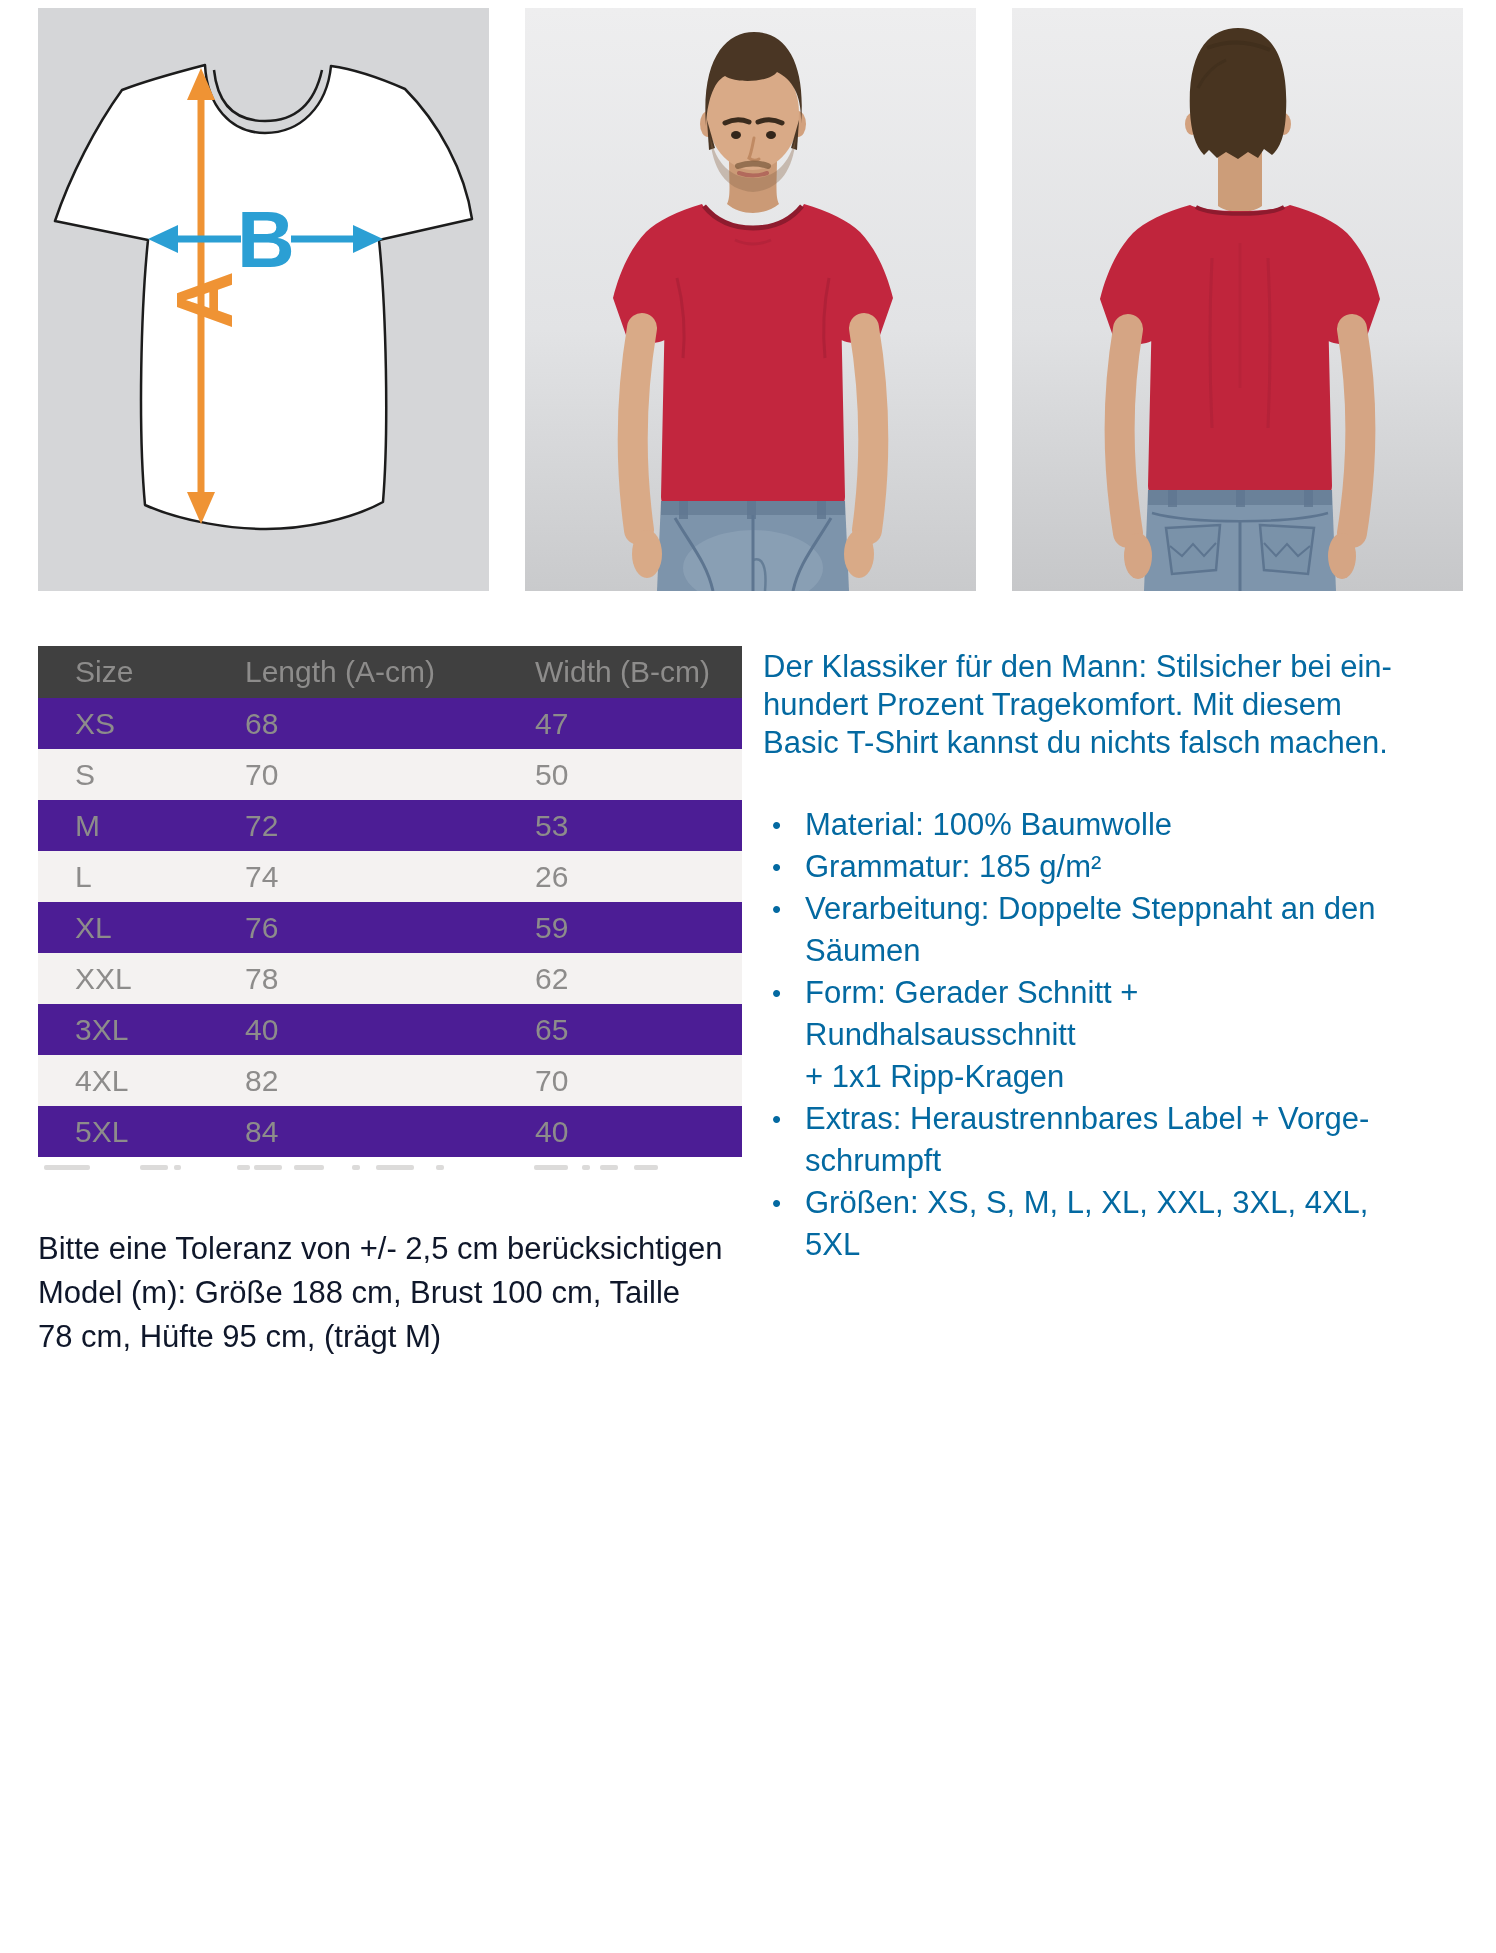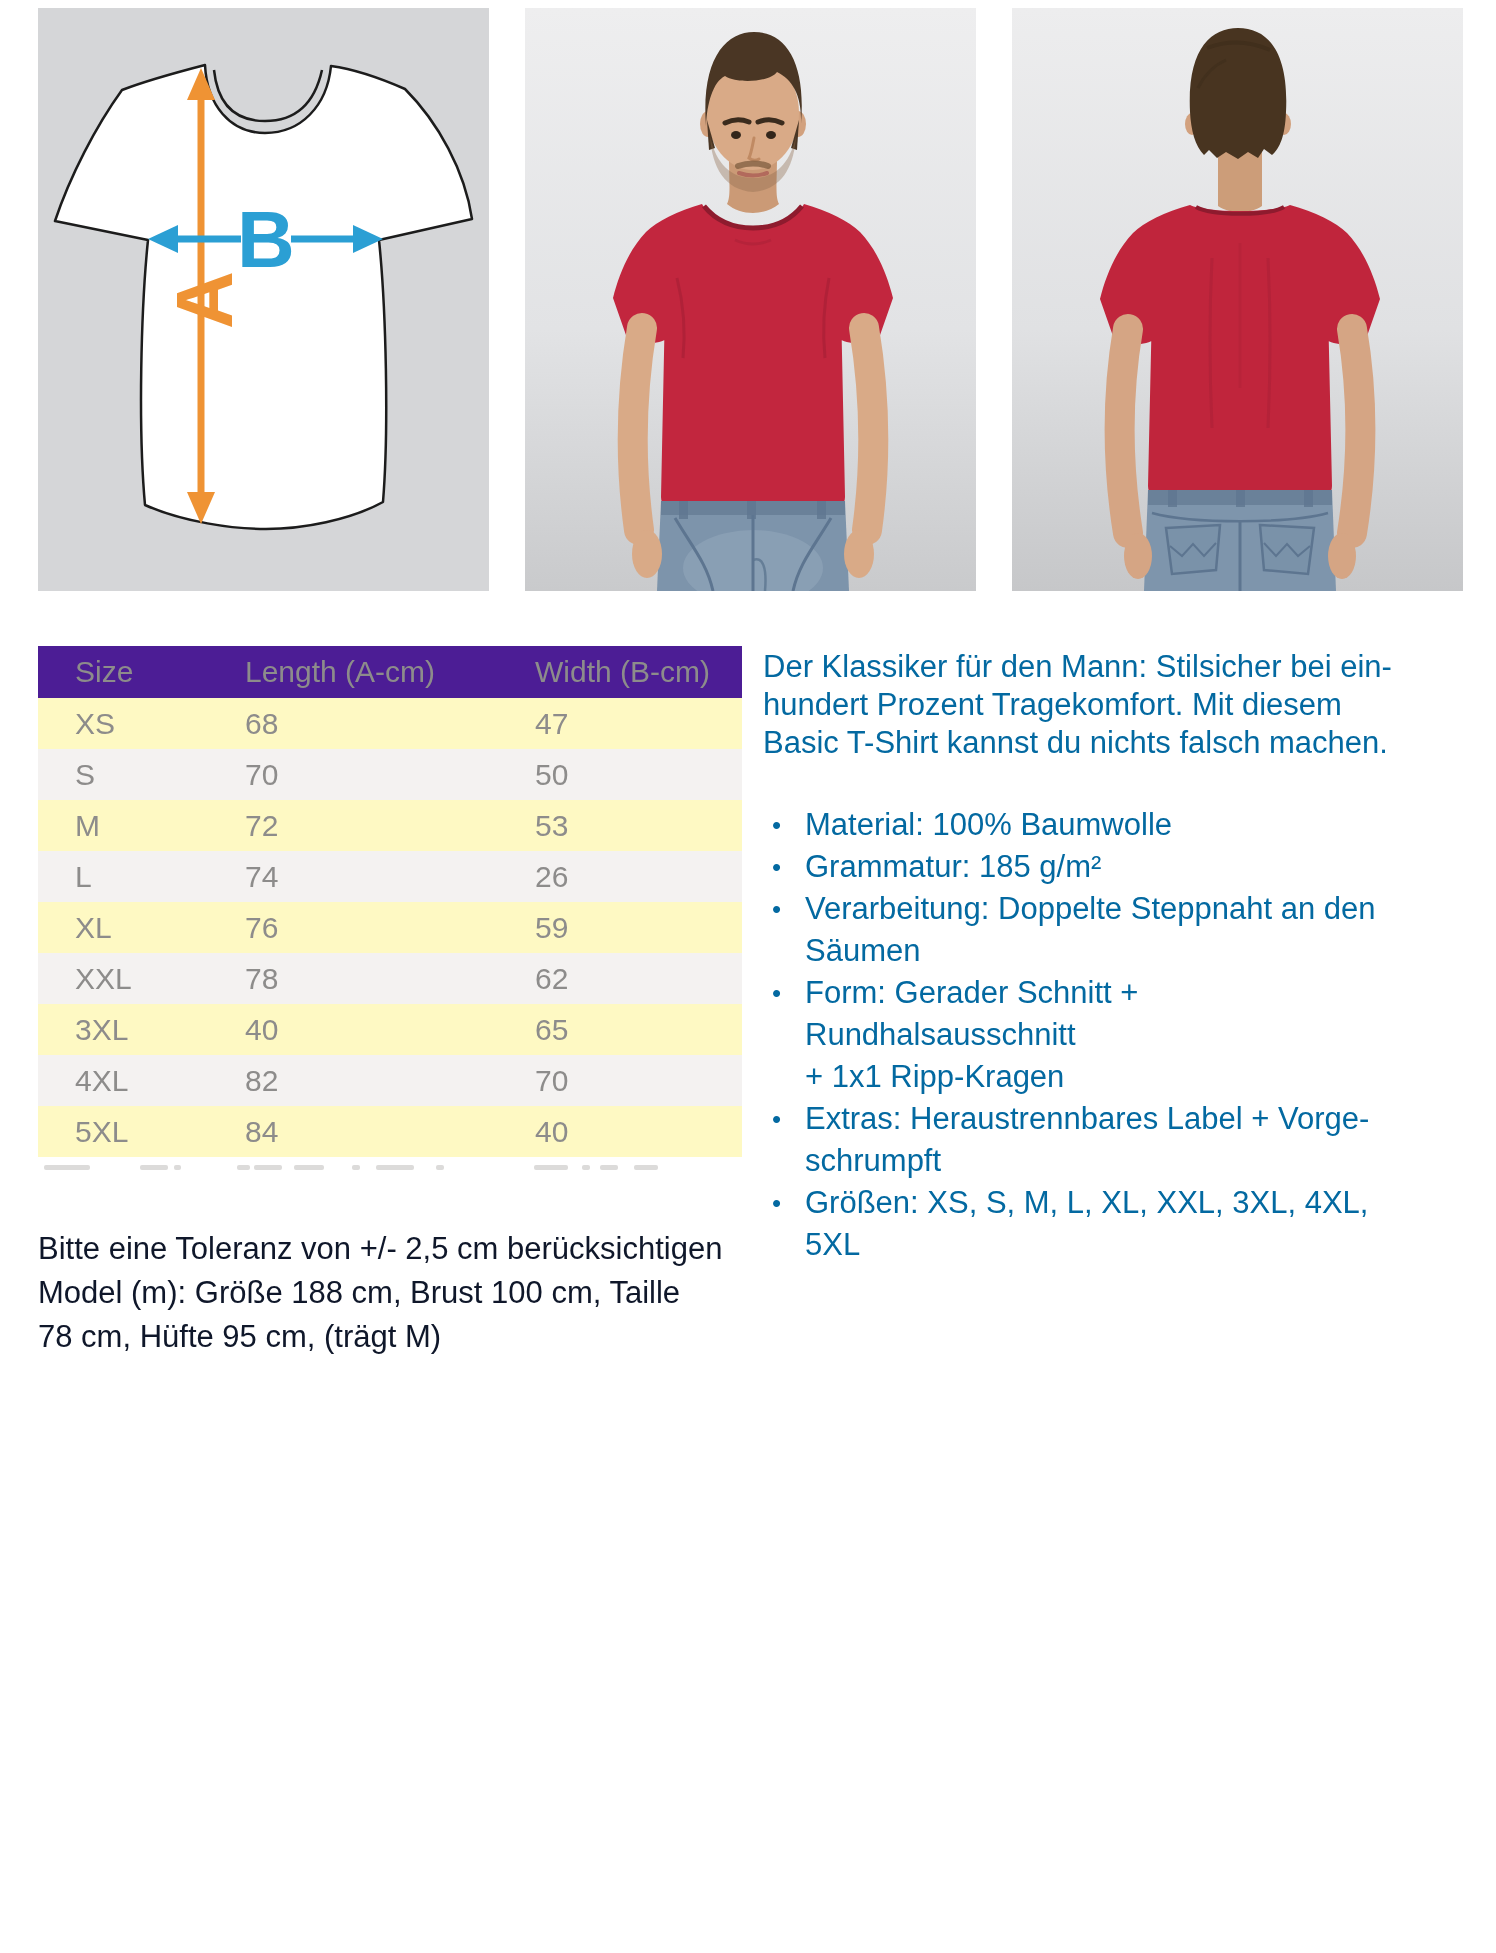--- a/index.html
+++ b/index.html
@@ -13,23 +13,23 @@
 
   
   .content{display:flex;align-items:flex-start;padding-left:38px;margin-top:55px;}
   .left-col{width:704px;flex:0 0 auto;}
   .right-col{width:652px;margin-left:21px;flex:0 0 auto;color:#0369a1;}
 
   
   table.size-table{border-collapse:collapse;width:704px;table-layout:fixed;}
   table.size-table th,table.size-table td{
     font-weight:400;text-align:left;padding:0 0 0 37px;color:#8d8c8b;font-size:30px;}
-  table.size-table th{height:52px;background:#4c1d95;}
+  table.size-table th{height:52px;background:#404040;}
   table.size-table td{height:51px;}
-  tr.row-dark td{background:#fef9c3;}
+  tr.row-dark td{background:#4c1d95;}
   tr.row-light td{background:#f4f2f1;}
 
   
   .cropped-row{margin-top:8px;height:6px;white-space:nowrap;}
   .cropped-row i{display:inline-block;height:5px;background:#dcdbda;border-radius:2px;vertical-align:top;}
 
   
   .notes{margin-top:56px;width:712px;font-size:31px;line-height:44px;color:#0f172a;}
   .notes p{margin:0;white-space:pre-line;}
   .notes strong{font-weight:400;}

